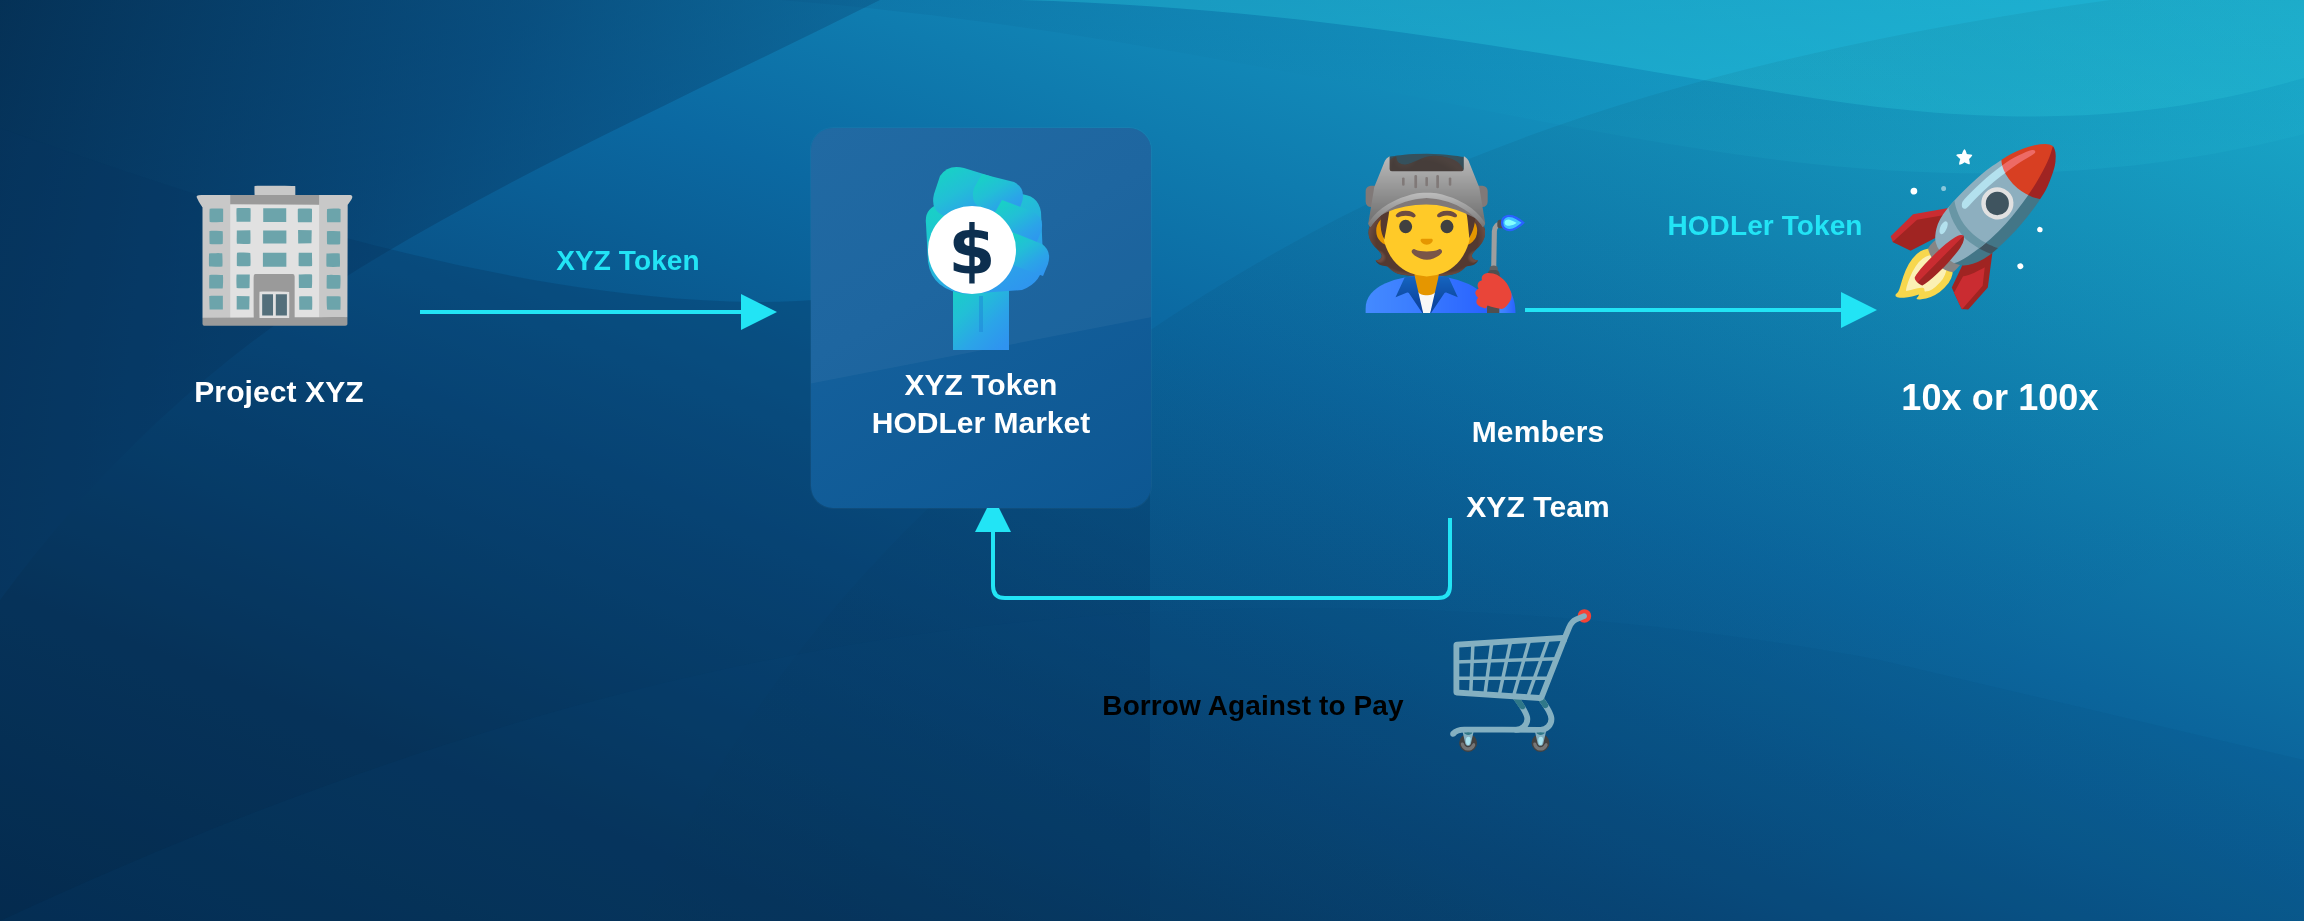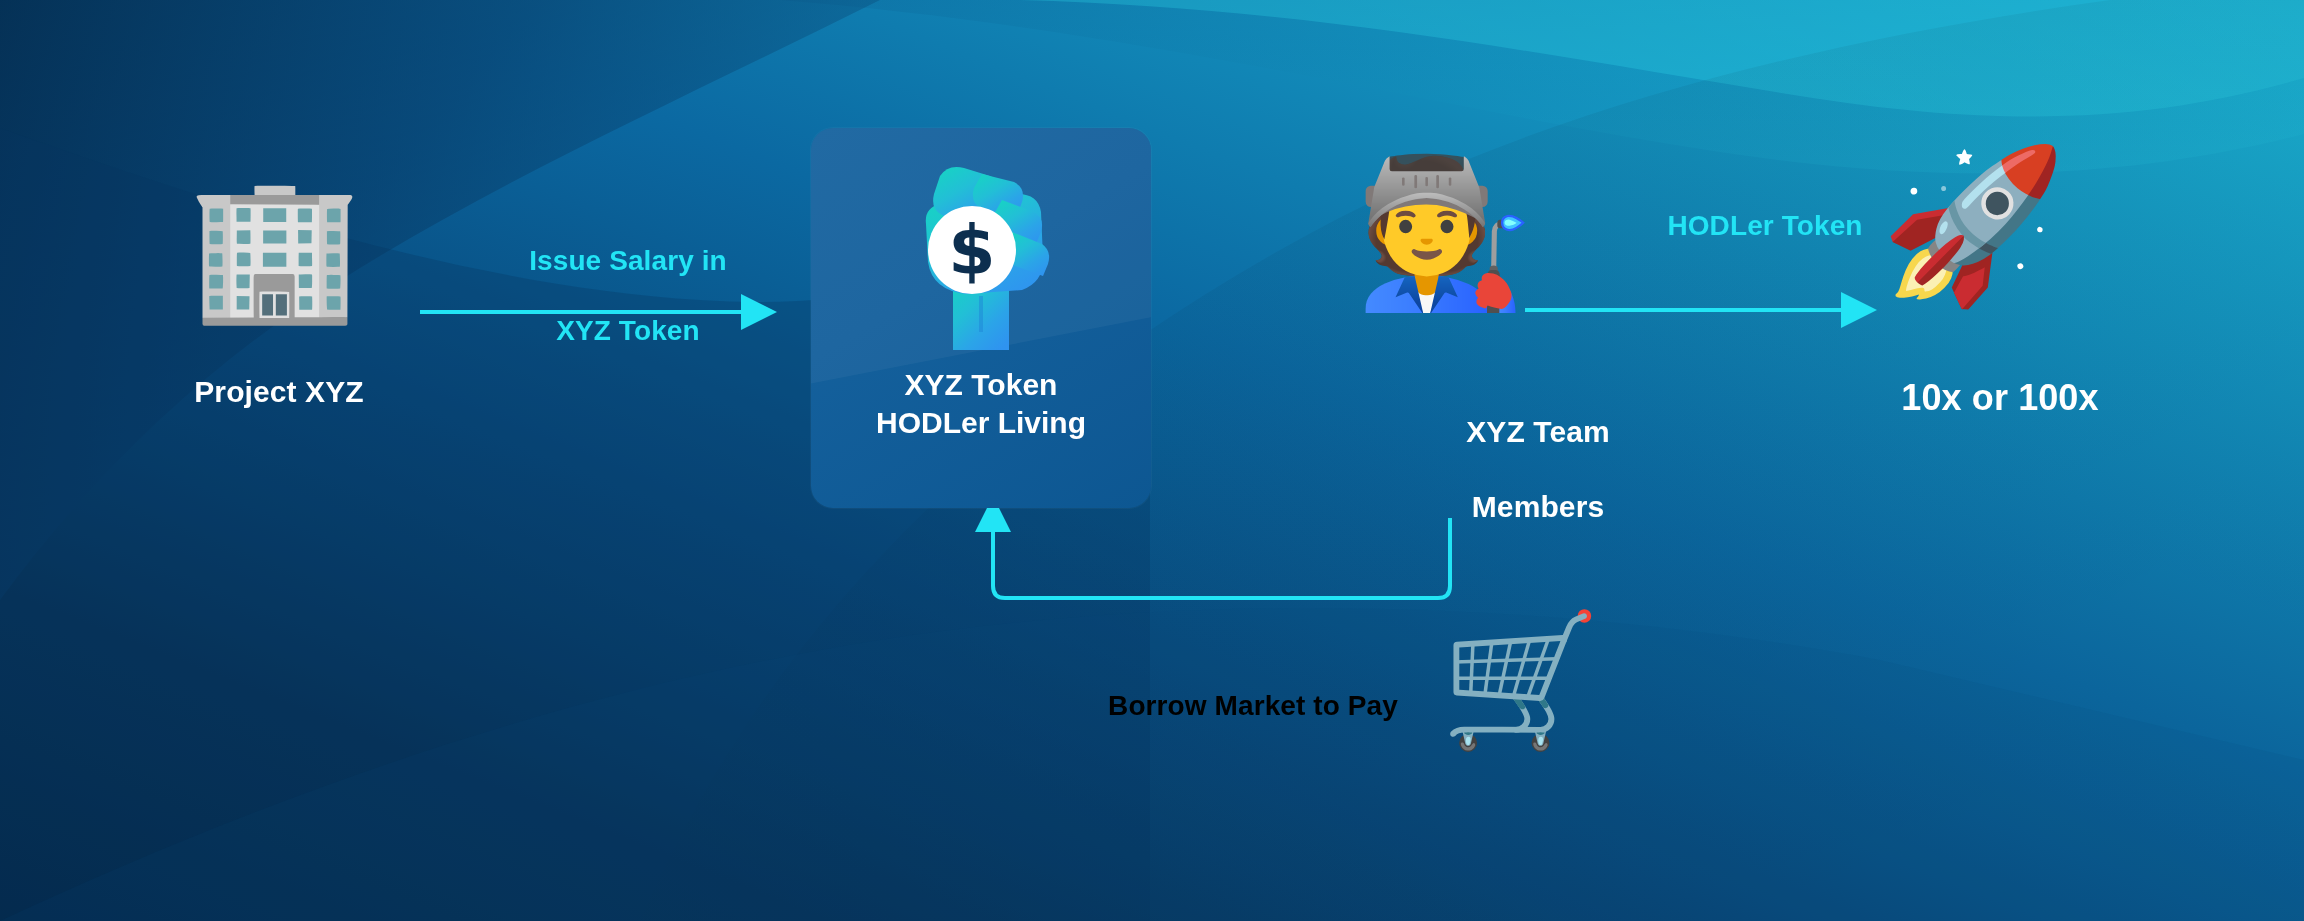--- a/index.html
+++ b/index.html
@@ -167,21 +167,20 @@
 
     <path d="M 1450 518 L 1450 586 Q 1450 598 1438 598 L 1005 598 Q 993 598 993 586 L 993 528" fill="none" stroke="#22e4f5" stroke-width="4" stroke-linecap="butt" marker-end="url(#arrowCyanUp)"></path>
   </svg>
 
   <div class="node" style="left:150px; top:160px; width:230px; height:240px;">
     <div class="emoji" style="left:38px; top:18px; font-size:140px;">🏢</div>
   </div>
   <div class="label white center" style="left:124px; top:373px; width:310px; font-size:30px;">Project XYZ</div>
 
   <div class="label cyan left" style="left:478px; top:208px; width:300px; font-size:28px;">
-    <div>Issue Salary in</div>
     <div>XYZ Token</div>
   </div>
 
   <div id="market-card">
     <div class="card-sheen"></div>
 
     <svg id="fist-icon" viewBox="0 0 170 200" aria-hidden="true">
       <defs>
         <linearGradient id="gFist" x1="0.15" y1="0" x2="0.85" y2="1">
           <stop offset="0%" stop-color="#17d3c4"></stop>
@@ -206,39 +205,39 @@
       <circle cx="76" cy="96" r="44" fill="#ffffff"></circle>
       <path d="M 44 62 Q 62 48 86 56 L 74 74 Z" fill="#14609c" opacity="0"></path>
 
       <text x="76" y="120" text-anchor="middle" font-family="DejaVu Sans, sans-serif" font-size="68" font-weight="bold" fill="#0d2f4f">$</text>
 
       <path d="M 85 142 L 85 178" stroke="#1f86d8" stroke-width="4" opacity="0.5"></path>
     </svg>
 
     <div class="card-text">
       <div>XYZ Token</div>
-      <div>HODLer Living</div>
+      <div>HODLer Market</div>
     </div>
   </div>
 
   <div class="node" style="left:1355px; top:160px; width:200px; height:210px;">
     <div class="emoji" style="left:0px; top:0px; font-size:145px;">🧑‍🏭</div>
   </div>
   <div class="label white left" style="left:1368px; top:375px; width:340px; font-size:30px;">
+    <div>Members</div>
     <div>XYZ Team</div>
-    <div>Members</div>
   </div>
 
   <div class="label cyan left" style="left:1585px; top:208px; width:360px; font-size:28px;">HODLer Token</div>
 
   <div class="node" style="left:1880px; top:150px; width:200px; height:220px;">
     <div class="emoji" style="left:0px; top:0px; font-size:150px;">🚀</div>
   </div>
   <div class="label white center" style="left:1850px; top:375px; width:300px; font-size:36px;">10x or 100x</div>
 
   <div class="label left" style="left:1038px; top:653px; width:430px; font-size:28px;">
-    <div class="cyan">Borrow Market to Pay</div>
+    <div class="cyan">Borrow Against to Pay</div>
   </div>
   <div class="node" style="left:1440px; top:615px; width:160px; height:160px;">
     <div class="emoji" style="left:0px; top:0px; font-size:130px;">🛒</div>
   </div>
 
 </div>
 
 </body></html>

